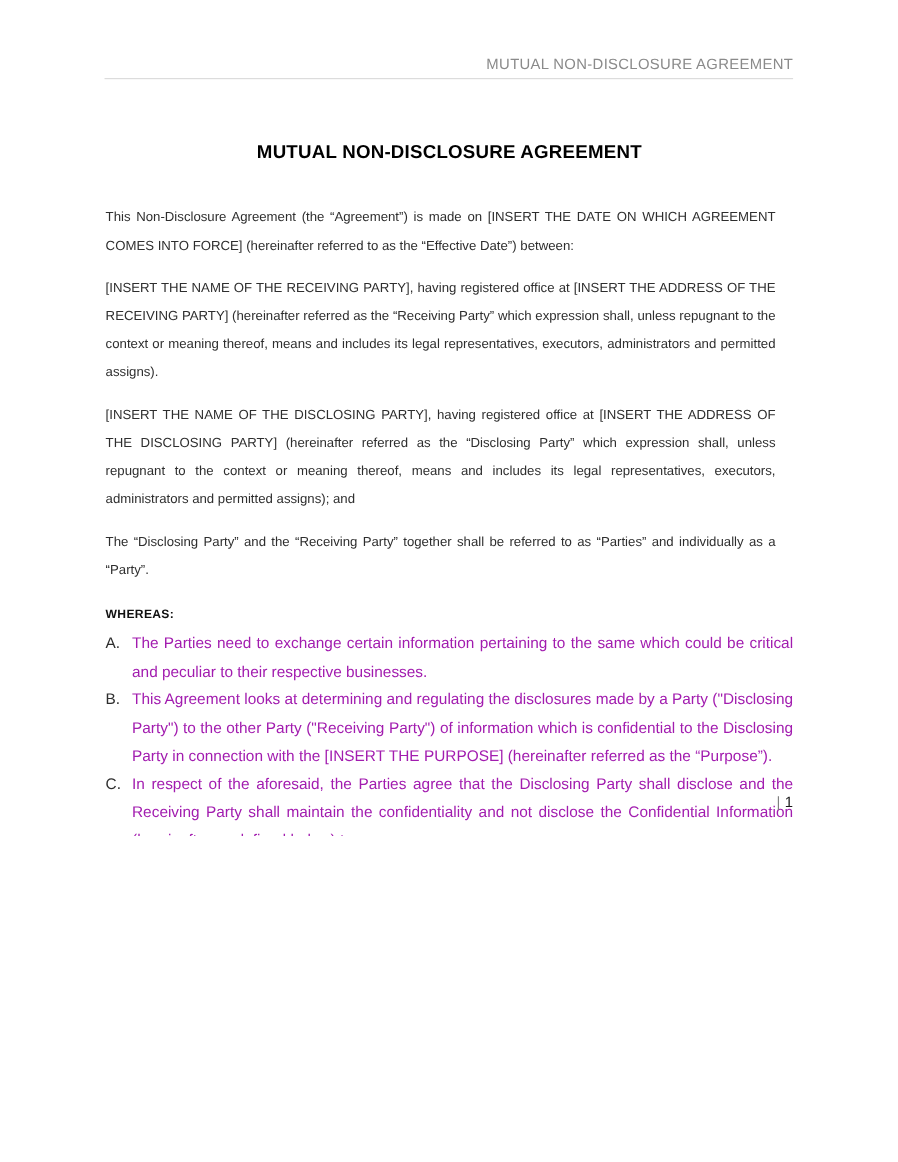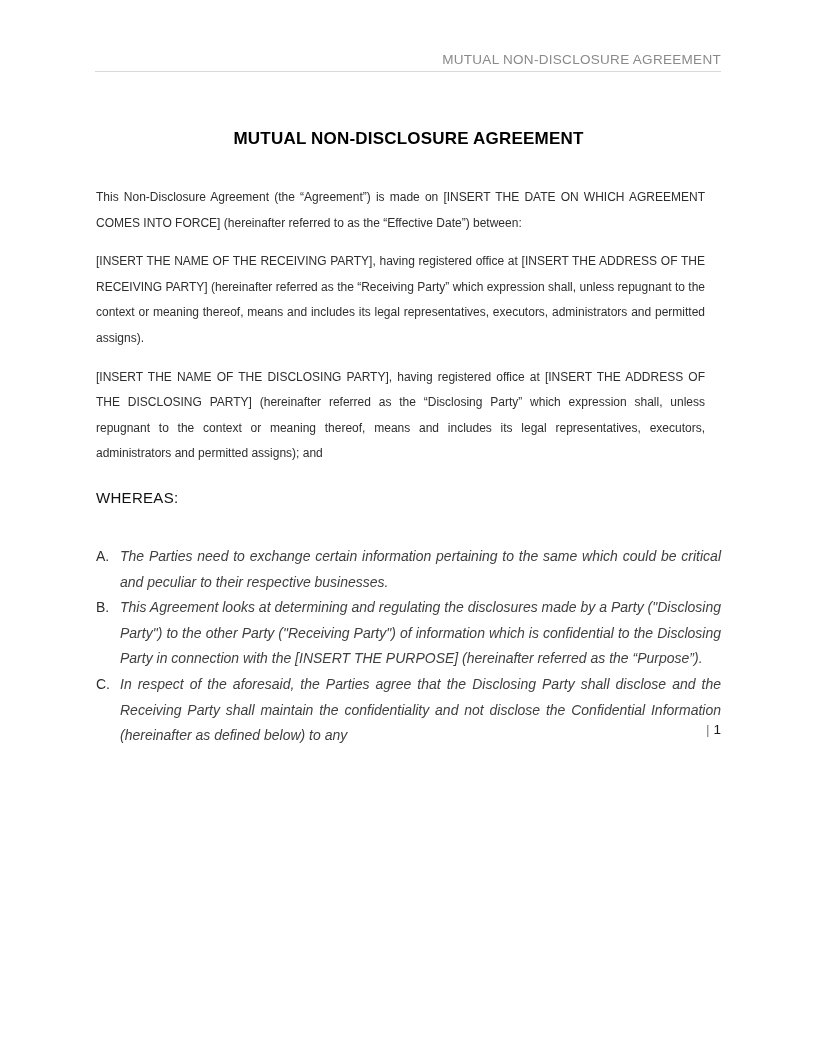--- a/index.html
+++ b/index.html
@@ -43,42 +43,41 @@
     letter-spacing: 0.2px;
   }
   .para {
     margin: 0 16px 13px 0;
     font-size: 12px;
     line-height: 25.6px;
     text-align: justify;
     color: #2e2e2e;
   }
   .whereas-heading {
-    margin: 22px 0 38px 0;
-    font-size: 15px;
-    font-weight: normal;
+    margin: 22px 0 7px 0;
+    font-size: 11px;
+    font-weight: bold;
     color: #111111;
     letter-spacing: 0.3px;
   }
   .whereas-list { margin: 0; padding: 0; }
   .list-item {
     display: flex;
     font-size: 14px;
     line-height: 25.6px;
   }
   .list-marker {
     flex: 0 0 24px;
     width: 24px;
     color: #2e2e2e;
   }
   .list-text {
     flex: 1;
     text-align: justify;
-    color: #404040;
-    font-style: italic;
+    color: #a21caf;
   }
   .page-footer {
     position: absolute;
     right: 95px;
     bottom: 22px;
     font-size: 13.5px;
     line-height: 16px;
   }
   .footer-sep { color: #7f7f7f; margin-right: 4px; }
   .footer-num { color: #1a1a1a; }
@@ -95,20 +94,21 @@
   <div class="content">
 
     <h1 class="doc-title">MUTUAL NON-DISCLOSURE AGREEMENT</h1>
 
     <p class="para">This Non-Disclosure Agreement (the “Agreement”) is made on [INSERT THE DATE ON WHICH AGREEMENT COMES INTO FORCE] (hereinafter referred to as the “Effective Date”) between:</p>
 
     <p class="para">[INSERT THE NAME OF THE RECEIVING PARTY], having registered office at [INSERT THE ADDRESS OF THE RECEIVING PARTY] (hereinafter referred as the “Receiving Party” which expression shall, unless repugnant to the context or meaning thereof, means and includes its legal representatives, executors, administrators and permitted assigns).</p>
 
     <p class="para">[INSERT THE NAME OF THE DISCLOSING PARTY], having registered office at [INSERT THE ADDRESS OF THE DISCLOSING PARTY] (hereinafter referred as the “Disclosing Party” which expression shall, unless repugnant to the context or meaning thereof, means and includes its legal representatives, executors, administrators and permitted assigns); and</p>
 
+    <p class="para">The “Disclosing Party” and the “Receiving Party” together shall be referred to as “Parties” and individually as a “Party”.</p>
 
 
     <h2 class="whereas-heading">WHEREAS:</h2>
 
     <div class="whereas-list">
 
       <div class="list-item">
         <span class="list-marker">A.</span>
         <span class="list-text">The Parties need to exchange certain information pertaining to the same which could be critical and peculiar to their respective businesses.</span>
       </div>

